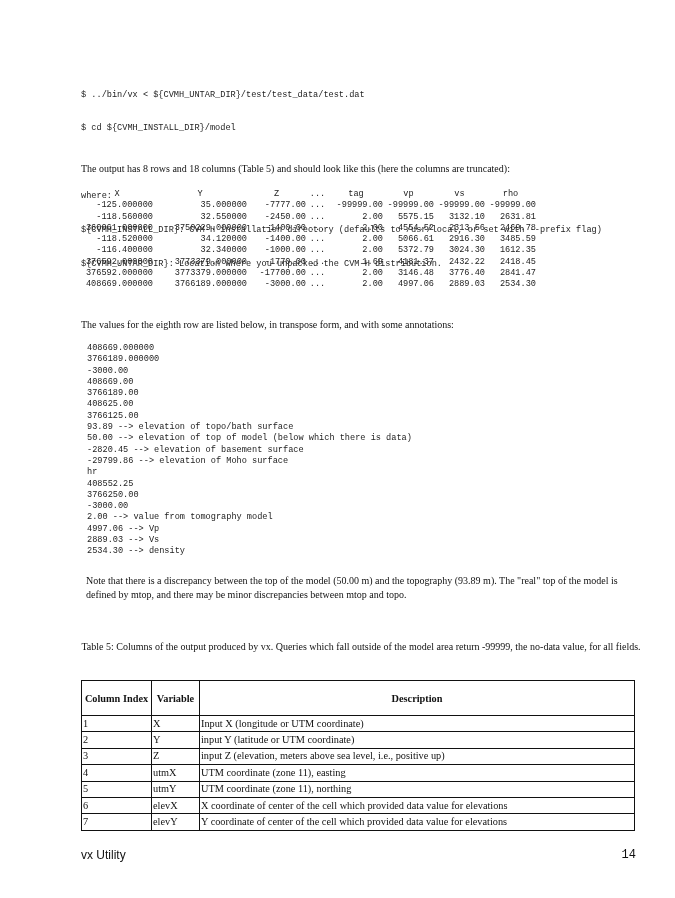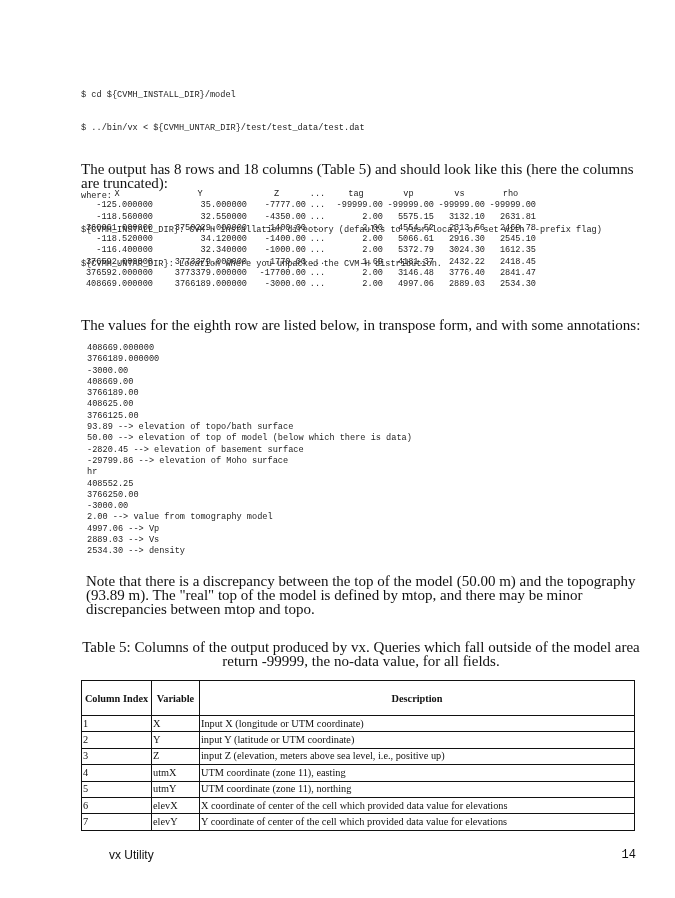--- a/index.html
+++ b/index.html
@@ -1,46 +1,46 @@
 <!DOCTYPE html>
 <html><head>
 <meta charset="utf-8">
 <style>
   html, body { margin: 0; padding: 0; background: #ffffff; }
   body { width: 675px; height: 898px; position: relative; overflow: hidden; color: #111; }
   .page { position: absolute; left: 0; top: 0; width: 675px; height: 898px; }
   .mono { font-family: "Liberation Mono", "DejaVu Sans Mono", monospace; font-size: 8.6px; line-height: 11.3px; color: #222; white-space: pre; }
-  .serif { font-family: "Liberation Serif", "DejaVu Serif", serif; font-size: 15px; line-height: 14px; color: #111; }
+  .serif { font-family: "Liberation Serif", "DejaVu Serif", serif; font-size: 10px; line-height: 14px; color: #111; }
   .abs { position: absolute; }
   #cmd-block { left: 81px; top: 67px; }
   #para-output { left: 81px; top: 162px; width: 560px; }
   #out-table { left: 81px; top: 189px; }
   #out-table table { border-collapse: collapse; }
   #out-table td { padding: 0; text-align: right; font-family: "Liberation Mono", "DejaVu Sans Mono", monospace; font-size: 8.6px; line-height: 11.3px; color: #222; white-space: pre; }
   #out-table td.hdr { text-align: center; }
   #para-row8 { left: 81px; top: 318px; width: 560px; }
   #transpose { left: 87px; top: 343px; }
   #para-note { left: 86px; top: 574px; width: 560px; }
   #para-caption { left: 81px; top: 640px; width: 560px; text-align: center; }
   #col-table { left: 81px; top: 680px; width: 614px; }
   #col-table table { border-collapse: collapse; width: 554px; table-layout: fixed; }
   #col-table th, #col-table td { border: 1.3px solid #111; font-family: "Liberation Serif", "DejaVu Serif", serif; font-size: 10.3px; color: #111; }
   #col-table th { font-weight: bold; text-align: center; height: 34px; line-height: 13px; padding: 0 2px; }
   #col-table td { height: 15.4px; line-height: 14px; padding: 0 1px; text-align: left; vertical-align: middle; }
-  #footer-left { left: 81px; top: 848px; font-family: "Liberation Sans", "DejaVu Sans", sans-serif; font-size: 12px; color: #111; margin-left: 28px; }
+  #footer-left { left: 81px; top: 848px; font-family: "Liberation Sans", "DejaVu Sans", sans-serif; font-size: 12px; color: #111; }
   #footer-right { left: 580px; top: 848px; width: 56px; text-align: right; font-family: Liberation Mono, monospace; font-size: 12px; color: #111; }
 </style>
 </head>
 <body>
 
 <div class="page">
 
   <div id="cmd-block" class="abs mono">
+    <div>$ ../bin/vx &lt; ${CVMH_UNTAR_DIR}/test/test_data/test.dat</div>
     <div>$ cd ${CVMH_INSTALL_DIR}/model</div>
-    <div>$ ../bin/vx &lt; ${CVMH_UNTAR_DIR}/test/test_data/test.dat</div>
     <div>​</div>
     <div>where:</div>
     <div>${CVMH_INSTALL_DIR}: CVM-H installation directory (defaults to /usr/local, or set with --prefix flag)</div>
     <div>${CVMH_UNTAR_DIR}: Location where you unpacked the CVM-H distribution.</div>
   </div>
 
   <div id="para-output" class="abs serif">The output has 8 rows and 18 columns (Table 5) and should look like this (here the columns are truncated):</div>
 
   <div id="out-table" class="abs">
     <table>
@@ -71,21 +71,21 @@
             <td>-7777.00</td>
             <td style="text-align: center;">...</td>
             <td>-99999.00</td>
             <td>-99999.00</td>
             <td>-99999.00</td>
             <td>-99999.00</td>
           </tr>
           <tr>
             <td>-118.560000</td>
             <td>32.550000</td>
-            <td>-4350.00</td>
+            <td>-2450.00</td>
             <td style="text-align: center;">...</td>
             <td>2.00</td>
             <td>5575.15</td>
             <td>3132.10</td>
             <td>2631.81</td>
           </tr>
           <tr>
             <td>360061.000000</td>
             <td>3750229.000000</td>
             <td>-1400.00</td>
@@ -96,21 +96,21 @@
             <td>2469.78</td>
           </tr>
           <tr>
             <td>-118.520000</td>
             <td>34.120000</td>
             <td>-1400.00</td>
             <td style="text-align: center;">...</td>
             <td>2.00</td>
             <td>5066.61</td>
             <td>2916.30</td>
-            <td>2545.10</td>
+            <td>3485.59</td>
           </tr>
           <tr>
             <td>-116.400000</td>
             <td>32.340000</td>
             <td>-1000.00</td>
             <td style="text-align: center;">...</td>
             <td>2.00</td>
             <td>5372.79</td>
             <td>3024.30</td>
             <td>1612.35</td>

